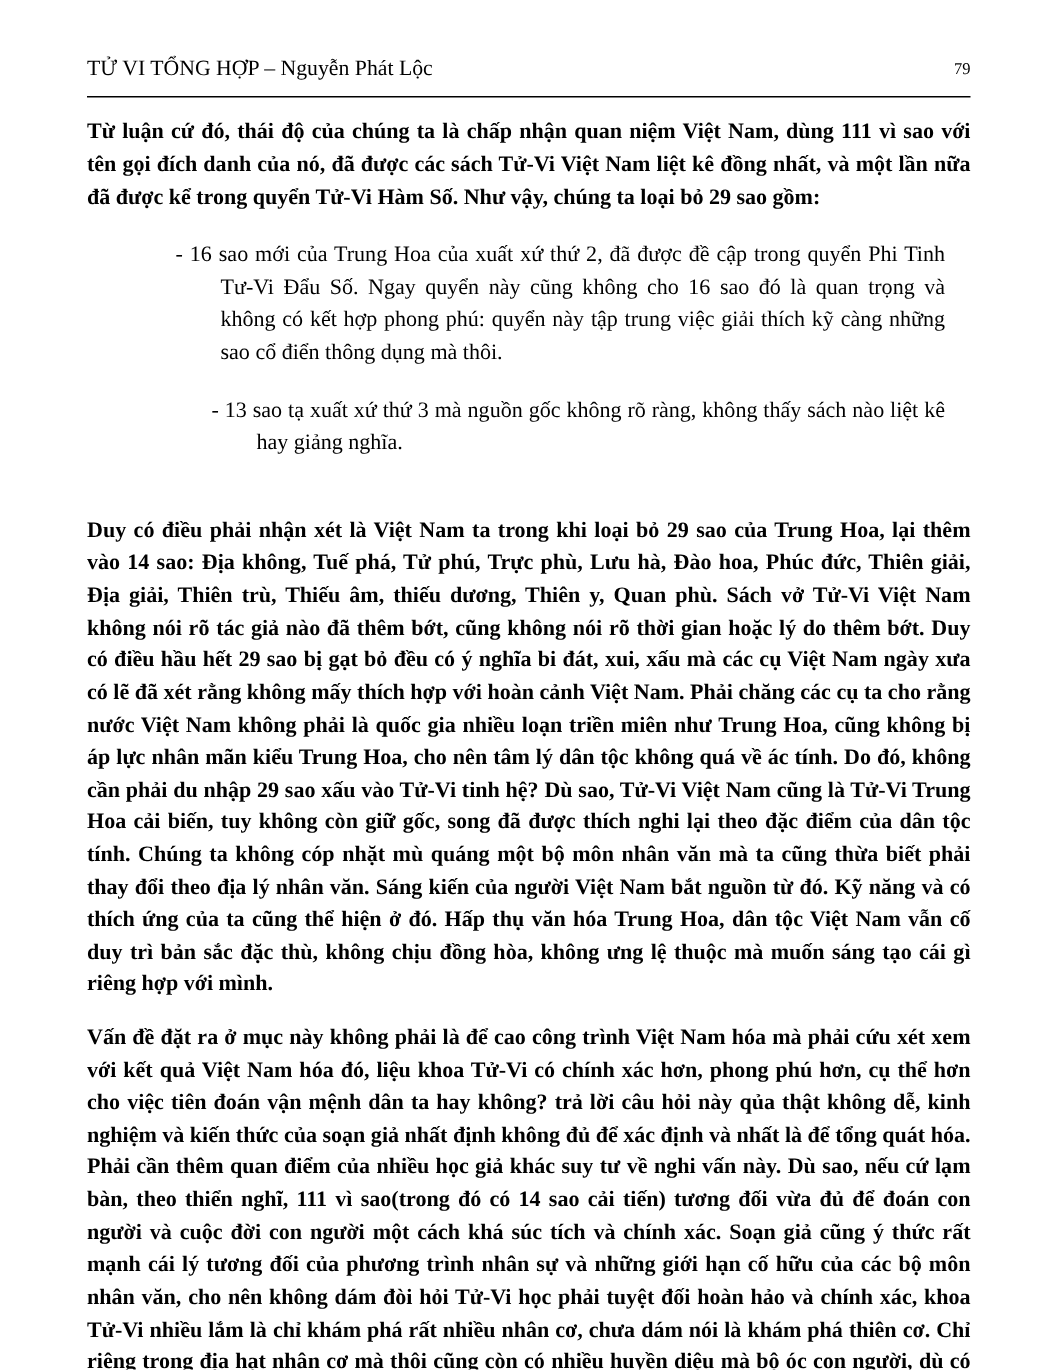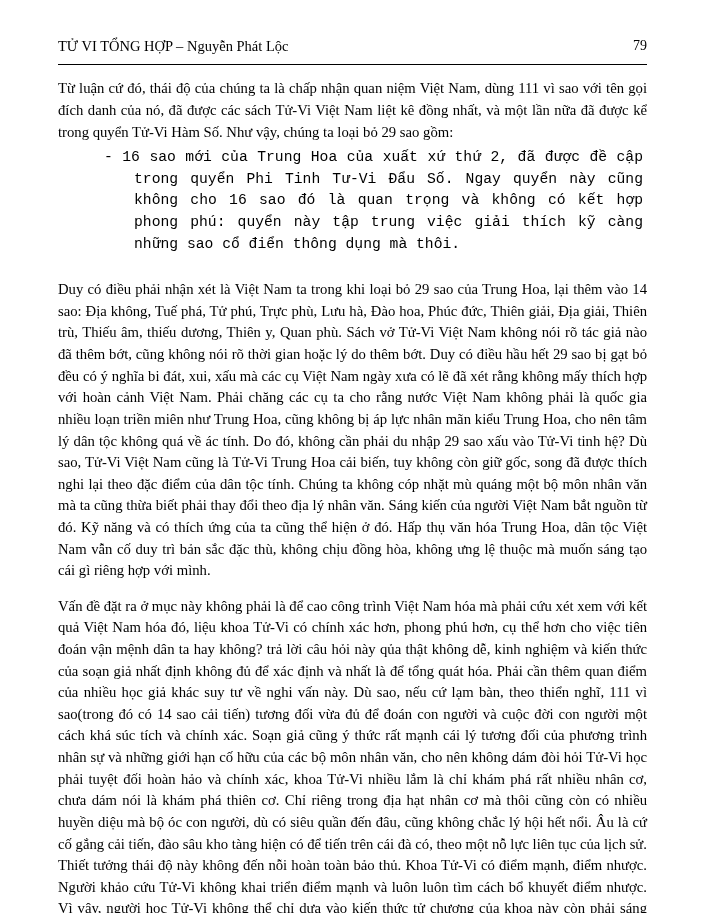--- a/index.html
+++ b/index.html
@@ -25,47 +25,47 @@
     align-items: center;
     justify-content: space-between;
     font-size: 14.5px;
     line-height: 1.2;
   }
   .header-title {
     white-space: nowrap;
   }
   .header-page {
     white-space: nowrap;
-    font-size: 14px;
+    font-size: 11px;
   }
   .rule {
     border-top: 1px solid #000;
     margin-top: 9px;
     margin-bottom: 13px;
   }
   .body-text {
     font-size: 14.7px;
     line-height: 1.47;
     text-align: justify;
   }
   .para {
     margin: 0;
     text-align: justify;
+    font-weight: bold;
   }
   .gap-small {
     height: 14px;
   }
   .gap-medium {
     height: 20px;
   }
   .indent-dash {
-    margin: 4px;
+    margin: 17px;
     text-align: justify;
     text-indent: 0;
-    font-family: Liberation Mono, monospace;
   }
   .dash-ind-1 {
     padding-left: 72px;
     text-indent: -30px;
   }
   .dash-ind-2 {
     padding-left: 96px;
     text-indent: -30px;
   }
 </style>
@@ -80,20 +80,21 @@
   </div>
 
   <div class="rule"></div>
 
   <div class="body-text">
 
     <p class="para">Từ luận cứ đó, thái độ của chúng ta là chấp nhận quan niệm Việt Nam, dùng 111 vì sao với tên gọi đích danh của nó, đã được các sách Tử-Vi Việt Nam liệt kê đồng nhất, và một lần nữa đã được kể trong quyển Tử-Vi Hàm Số.  Như vậy, chúng ta loại bỏ 29 sao gồm:</p>
 
     <p class="indent-dash dash-ind-1">-     16 sao mới của Trung Hoa của xuất xứ thứ 2, đã được đề cập trong quyển Phi Tinh Tư-Vi Đẩu Số.  Ngay quyển này cũng không cho 16 sao đó là quan trọng và không có kết hợp phong phú:  quyển này tập trung việc giải thích kỹ càng những sao cổ điển thông dụng mà thôi.</p>
 
+    <p class="indent-dash dash-ind-2">-     13 sao tạ xuất xứ thứ 3 mà nguồn gốc không rõ ràng, không thấy sách nào liệt kê hay giảng nghĩa.</p>
 
     <div class="gap-medium"></div>
 
     <p class="para">Duy có điều phải nhận xét là Việt Nam ta trong khi loại bỏ 29 sao của Trung Hoa, lại thêm vào 14 sao: Địa không, Tuế phá, Tử phú, Trực phù, Lưu hà, Đào hoa, Phúc đức, Thiên giải, Địa giải, Thiên trù, Thiếu âm, thiếu dương, Thiên y, Quan phù.   Sách vở Tử-Vi Việt Nam không nói rõ tác giả nào đã thêm bớt, cũng không nói rõ thời gian hoặc lý do thêm bớt.  Duy có điều hầu hết 29 sao bị gạt bỏ đều có ý nghĩa bi đát, xui, xấu mà các cụ Việt Nam ngày xưa có lẽ đã xét rằng không mấy thích hợp với hoàn cảnh Việt Nam. Phải chăng các cụ ta cho rằng nước Việt Nam không phải là quốc gia nhiều loạn triền miên như Trung Hoa, cũng không bị áp lực nhân mãn kiểu Trung Hoa, cho nên tâm lý dân tộc không quá về ác tính.  Do đó, không cần phải du nhập 29 sao xấu vào Tử-Vi tinh hệ?  Dù sao, Tử-Vi Việt Nam cũng là Tử-Vi Trung Hoa cải biến, tuy không còn giữ gốc, song đã được thích nghi lại theo đặc điểm của dân tộc tính.  Chúng ta không cóp nhặt mù quáng một bộ môn nhân văn mà ta cũng thừa biết phải thay đổi theo địa lý nhân văn.  Sáng kiến của người Việt Nam bắt nguồn từ đó.  Kỹ năng và có thích ứng của ta cũng thể hiện ở đó. Hấp thụ văn hóa Trung Hoa, dân tộc Việt Nam vẫn cố duy trì bản sắc đặc thù, không chịu đồng hòa, không ưng lệ thuộc mà muốn sáng tạo cái gì riêng hợp với mình.</p>
 
     <div class="gap-small"></div>
 
     <p class="para">Vấn đề đặt ra ở mục này không phải là để cao công trình Việt Nam hóa mà phải cứu xét xem với kết quả Việt Nam hóa đó, liệu khoa Tử-Vi có chính xác hơn, phong phú hơn, cụ thể hơn cho việc tiên đoán vận mệnh dân ta hay không?  trả lời câu hỏi này qủa thật không dễ, kinh nghiệm và kiến thức của soạn giả nhất định không đủ để xác định và nhất là để tổng quát hóa.  Phải cần thêm quan điểm của nhiều học giả khác suy tư về nghi vấn này.  Dù sao, nếu cứ lạm bàn, theo thiển nghĩ, 111 vì sao(trong đó có 14 sao cải tiến) tương đối vừa đủ để đoán con người và cuộc đời con người một cách khá súc tích và chính xác.  Soạn giả cũng ý thức rất mạnh cái lý tương đối của phương trình nhân sự và những giới hạn cố hữu của các bộ môn nhân văn, cho nên không dám đòi hỏi Tử-Vi học phải tuyệt đối hoàn hảo và chính xác, khoa Tử-Vi nhiều lắm là chỉ khám phá rất nhiều nhân cơ, chưa dám nói là khám phá thiên cơ.  Chỉ riêng trong địa hạt nhân cơ mà thôi cũng còn có nhiều huyền diệu mà bộ óc con người, dù có siêu quần đến đâu, cũng không chắc lý hội hết nổi.  Âu là cứ cố gắng cải tiến, đào sâu kho tàng hiện có để tiến trên cái đà có, theo một nỗ lực liên tục của lịch sử.  Thiết tưởng thái độ này không đến nỗi hoàn toàn bảo thủ.  Khoa Tử-Vi có điểm mạnh, điểm nhược.  Người khảo cứu Tử-Vi không khai triển điểm mạnh và luôn luôn tìm cách bổ khuyết điểm nhược.  Vì vậy, người học Tử-Vi không thể chỉ dựa vào kiến thức tử chương của khoa này còn phải sáng tạo, ứng biến vận dụng linh hoạt các yếu tố để bù đắp khiếm khuyết của khoa này. Phần sáng tạo, ứng biến và vận dụng linh hoạt này thuộc địa hạt nghệ thuật.  Đó là lý do mà soạn giả</p>
 
   </div>

